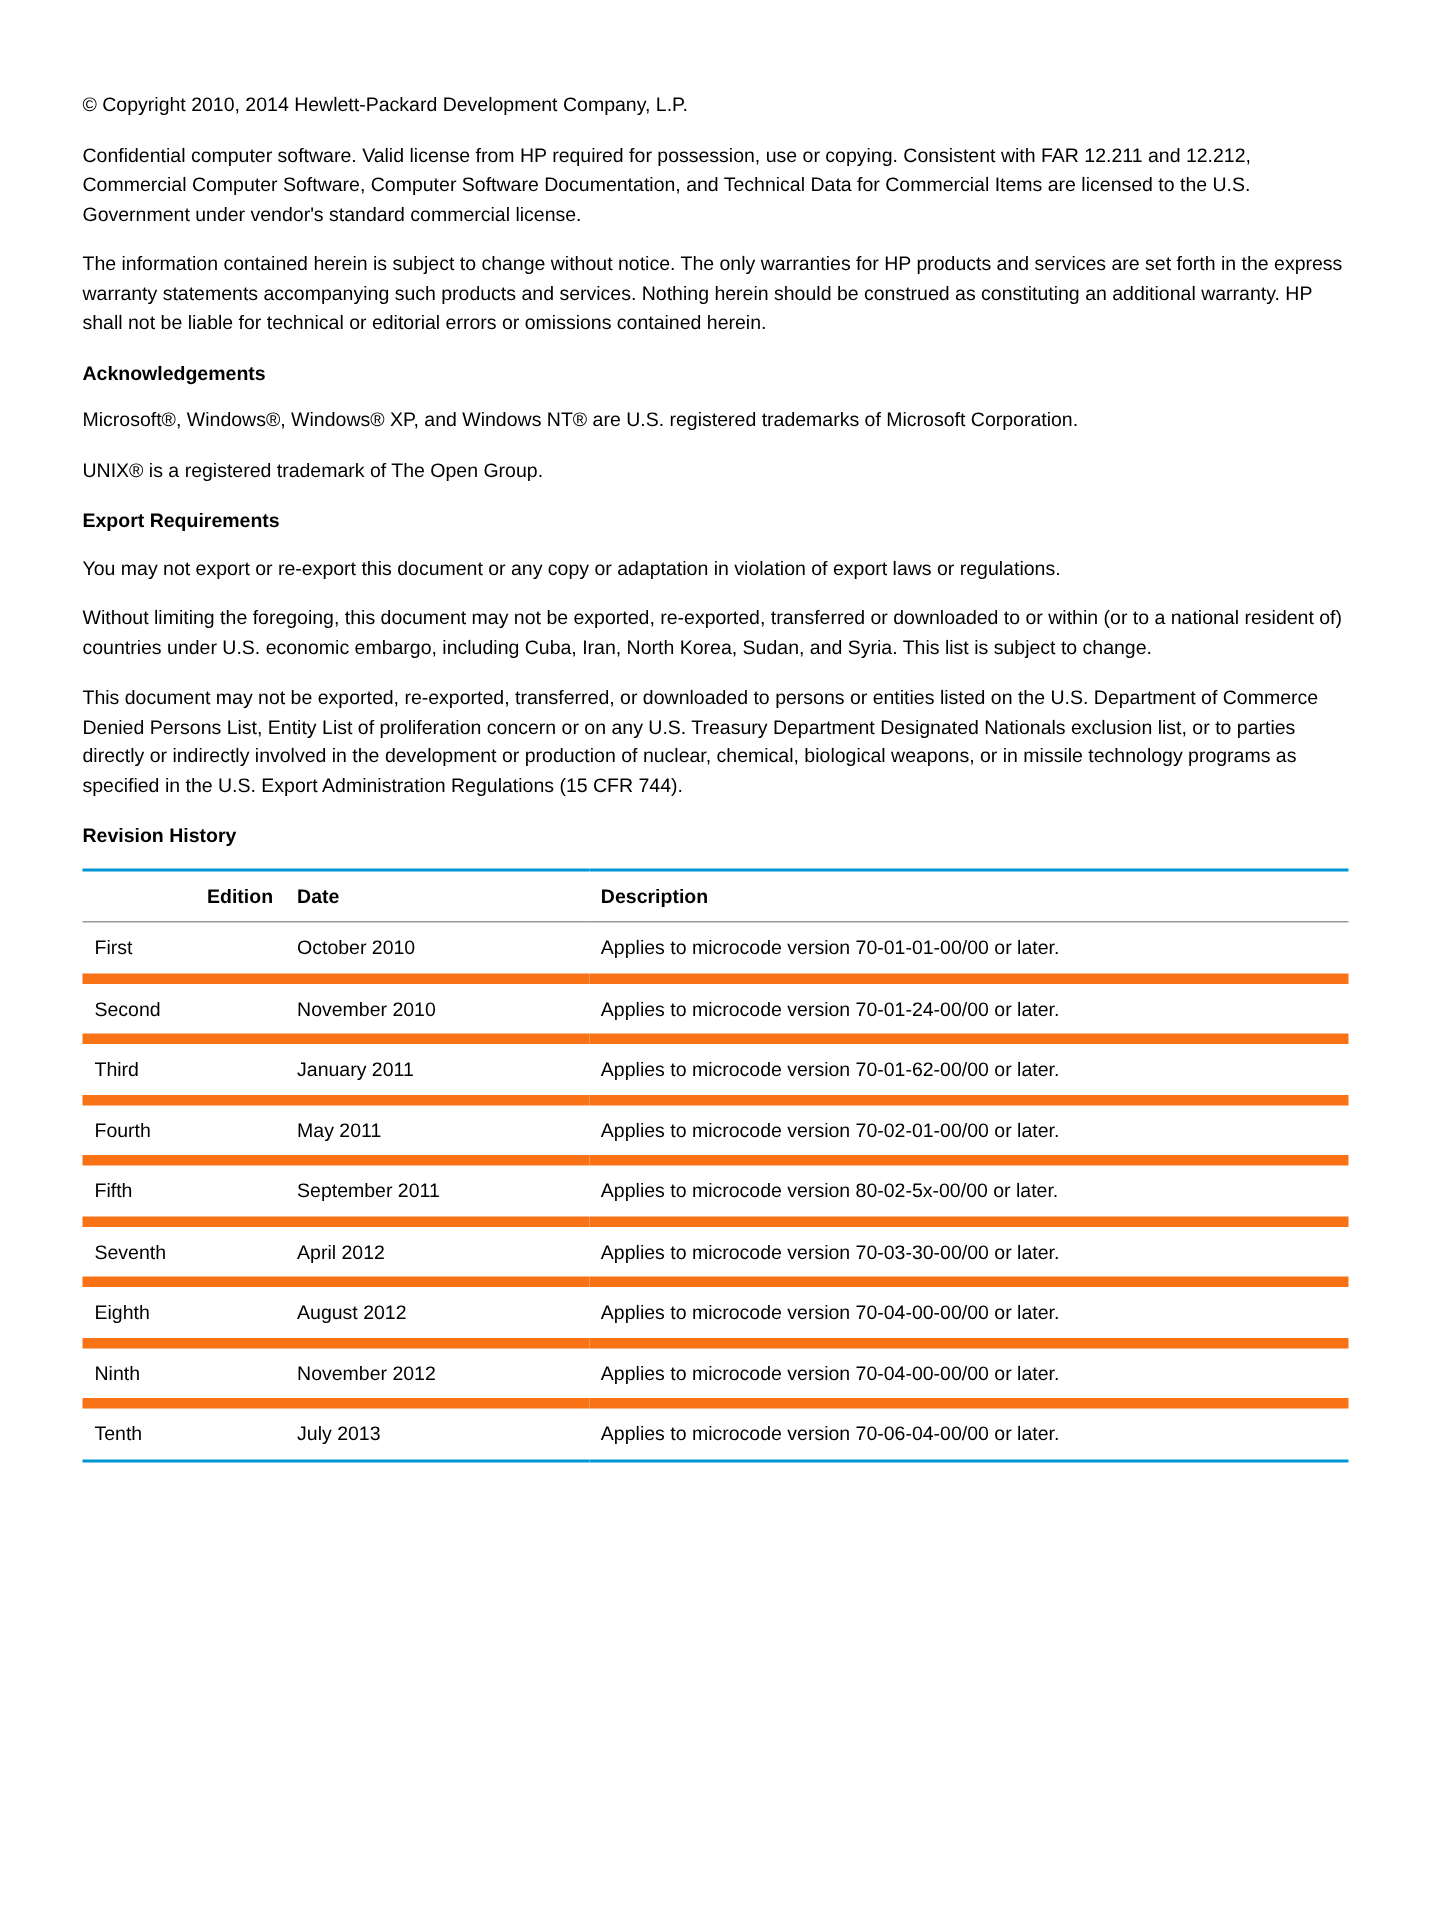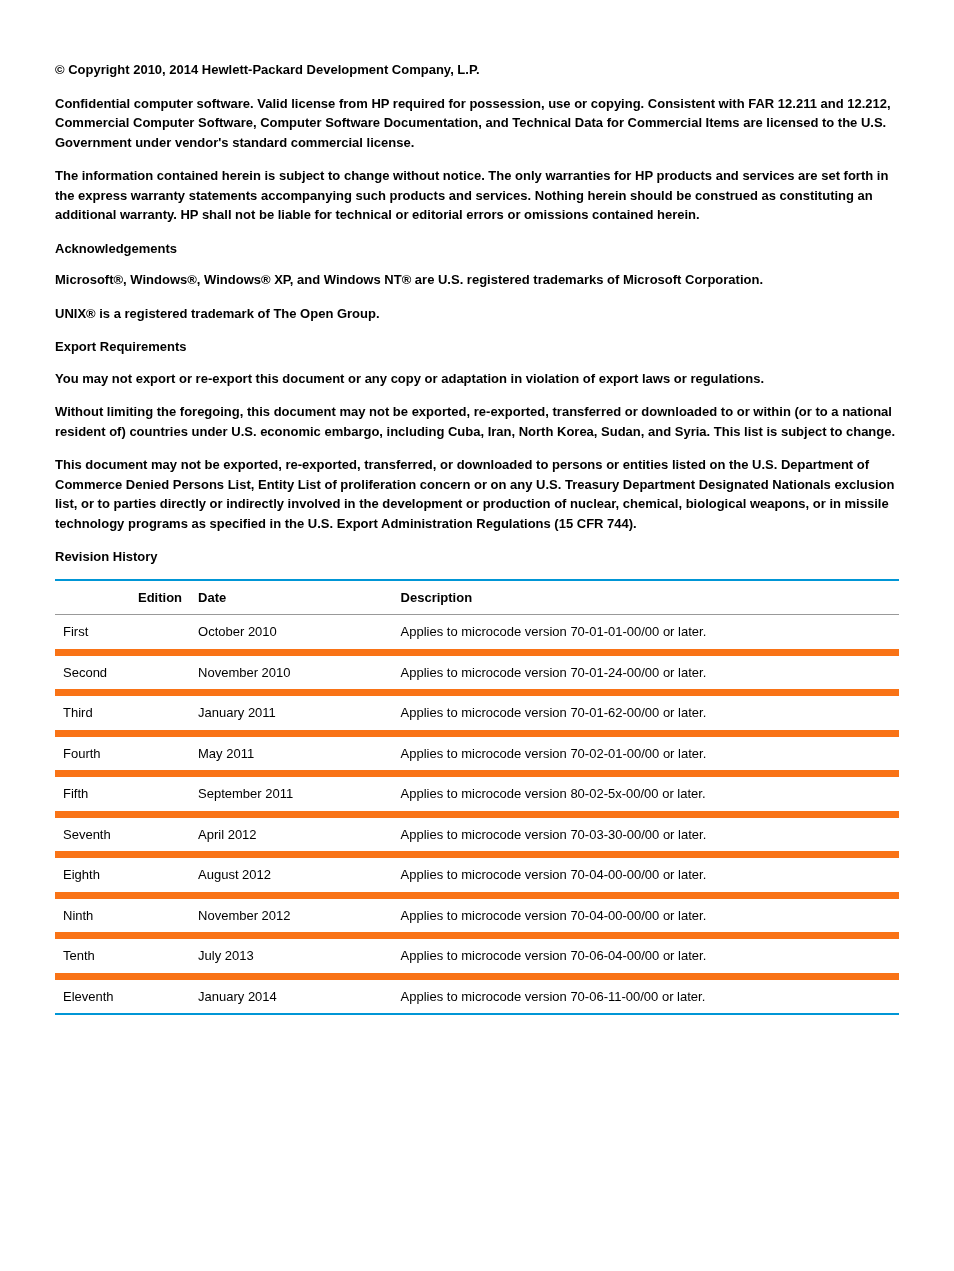--- a/index.html
+++ b/index.html
@@ -6,21 +6,20 @@
     font-family: "Futura", "Century Gothic", "Trebuchet MS", sans-serif;
     font-size: 13px;
     color: #000;
     margin: 0;
     padding: 60px 55px;
     line-height: 1.5;
     background: #fff;
   }
   p {
     margin: 0 0 14px 0;
-    font-weight: bold;
   }
   .section-title {
     font-weight: bold;
     margin: 0 0 12px 0;
   }
   table {
     border-collapse: collapse;
     width: 100%;
     margin-top: 4px;
     font-size: 13px;
@@ -110,19 +109,14 @@
       <tr>
         <td>Ninth</td>
         <td>November 2012</td>
         <td>Applies to microcode version 70-04-00-00/00 or later.</td>
       </tr>
       <tr>
         <td>Tenth</td>
         <td>July 2013</td>
         <td>Applies to microcode version 70-06-04-00/00 or later.</td>
       </tr>
-      <tr>
-        <td>Eleventh</td>
-        <td>January 2014</td>
-        <td>Applies to microcode version 70-06-11-00/00 or later.</td>
-      </tr>
     </tbody>
 </table>
 
 </body></html>

